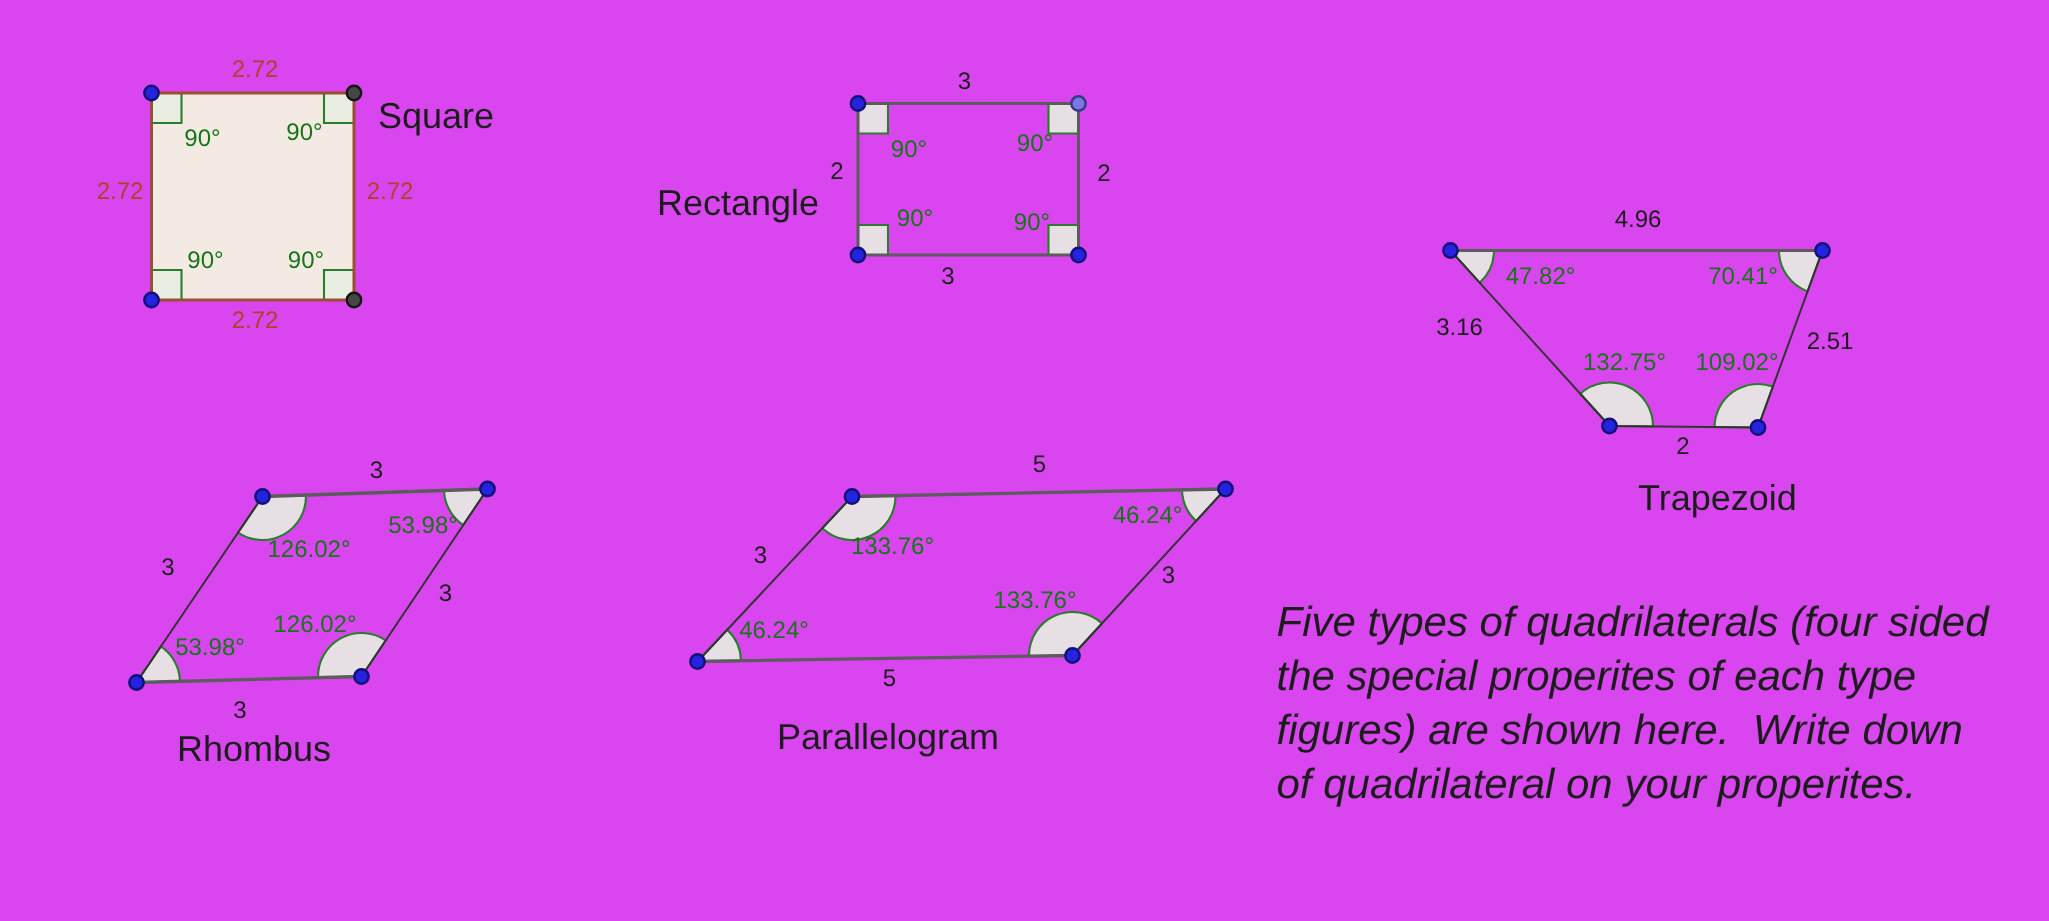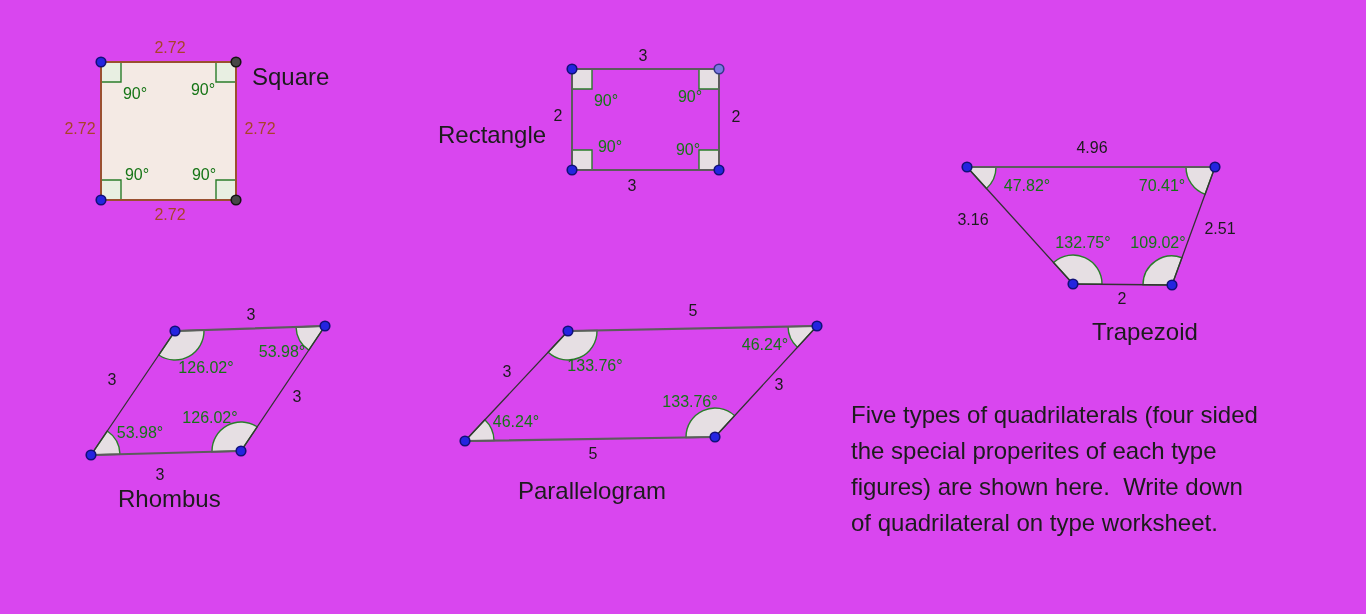--- a/index.html
+++ b/index.html
@@ -11,23 +11,24 @@
     overflow: hidden;
     font-family: "Liberation Sans", sans-serif;
     padding-left: 47px;
   }
   #geometry-svg { position: absolute; left: 0; top: 0; }
   #geometry-svg text { font-family: "Liberation Sans", sans-serif; }
   .description {
     position: absolute;
     left: 851px;
     top: 397px;
-    font-size: 24px;
+    font-size: 28px;
     line-height: 36px;
     color: #1c1c1c;
+    font-style: italic;
   }
   .desc-line { white-space: pre-wrap; }
 </style>
 </head>
 <body>
 
 <div id="stage">
   <svg id="geometry-svg" width="1366" height="614" viewBox="0 0 1366 614" xmlns="http://www.w3.org/2000/svg">
       <g>
         <polygon points="101,62 236,62 236,200 101,200" fill="#f4eae4" stroke="none"></polygon>
@@ -144,15 +145,15 @@
         <text x="690" y="401" fill="#167516" font-size="16" text-anchor="middle" dominant-baseline="central">133.76°</text>
         <text x="516" y="421" fill="#167516" font-size="16" text-anchor="middle" dominant-baseline="central">46.24°</text>
         <text x="518" y="499" fill="#1c1c1c" font-size="24" text-anchor="start">Parallelogram</text>
       </g>
     </svg>
 
   <div class="description">
     <div class="desc-line">Five types of quadrilaterals (four sided</div>
     <div class="desc-line">the special properites of each type</div>
     <div class="desc-line">figures) are shown here.  Write down</div>
-    <div class="desc-line">of quadrilateral on type worksheet.</div>
+    <div class="desc-line">of quadrilateral on your properites.</div>
   </div>
 </div>
 
 </body></html>

